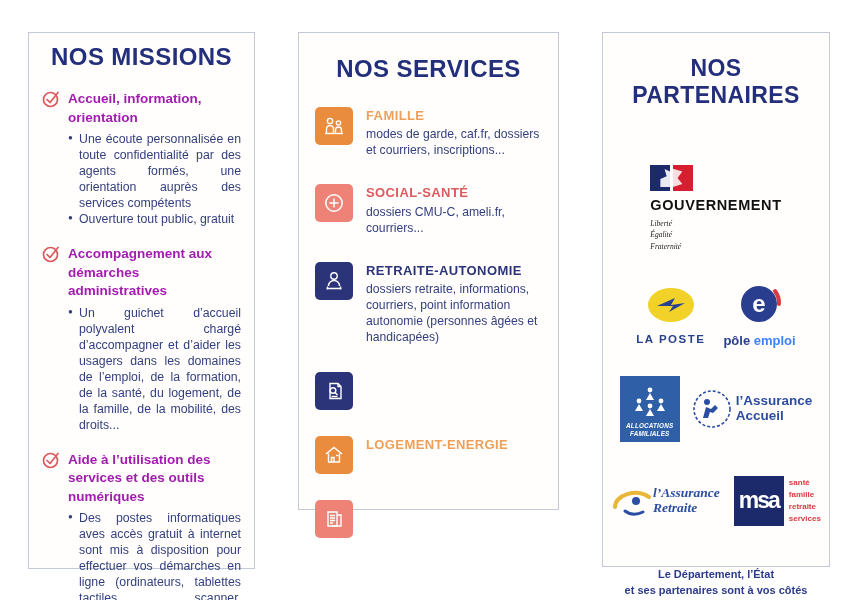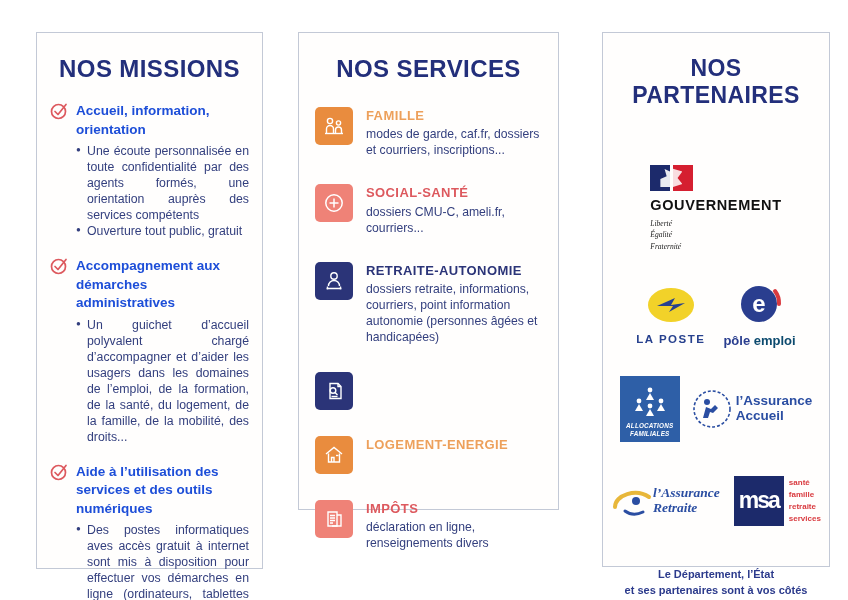--- a/index.html
+++ b/index.html
@@ -5,36 +5,36 @@
   * { margin:0; padding:0; box-sizing:border-box; }
   html,body { width:848px; height:600px; }
   body {
     font-family:"Liberation Sans", sans-serif;
     background:#ffffff; color:#333f7e; position:relative; overflow:hidden;
   }
   .panel {
     position:absolute; top:32px; background:#fffefd;
     border:1px solid #c3c9d6;
   }
-  #panel-missions { left:36px;  width:227px; height:537px; padding:12px 13px; }
+  #panel-missions { left:28px;  width:227px; height:537px; padding:0 13px; }
   #panel-services { left:298px; width:261px; height:478px; padding:12px 16px; }
   #panel-partners { left:602px; width:228px; height:535px; padding:12px 8px; text-align:center; }
 
   .panel-title {
     text-align:center; color:#232f7b; font-weight:bold;
     font-size:24px; letter-spacing:0.4px; margin:10px 0 18px;
   }
   #panel-services .panel-title { margin-bottom:24px; }
   #panel-partners .panel-title { font-size:23px; }
 
   
   .mission { margin-bottom:16px; }
   .mission-head { position:relative; padding-left:26px; margin-bottom:6px; }
   .check-icon { position:absolute; left:0; top:1px; }
-  .mission-title { color:#1d4ed8; font-weight:bold; font-size:13.5px; line-height:1.3; }
+  .mission-title { color:#a21caf; font-weight:bold; font-size:13.5px; line-height:1.3; }
   .mission ul { list-style:none; padding-left:26px; }
   .mission li {
     position:relative; padding-left:11px; color:#333f7e;
     font-size:12.3px; line-height:1.3; text-align:justify;
   }
   .mission li::before {
     content:"●"; position:absolute; left:0; top:1px; font-size:8px; color:#333f7e;
   }
 
   
@@ -74,21 +74,21 @@
   .motto { font-family:"Liberation Serif", serif; font-style:italic; color:#222;
            font-size:7.5px; line-height:1.5; margin-top:5px; }
 
   .logo-row { display:flex; justify-content:center; align-items:center; gap:18px; }
   .row-poste-pe { margin-top:30px; }
   .laposte { text-align:center; }
   .laposte-text { color:#27418e; font-weight:bold; font-size:11.5px; letter-spacing:1.5px; margin-top:3px; }
   .pole { text-align:center; }
   .pole-text { font-size:13px; font-weight:bold; margin-top:2px; }
   .pole-text .p1 { color:#2a3e8f; }
-  .pole-text .p2 { color:#0c4a6e; }
+  .pole-text .p2 { color:#3b82f6; }
 
   .row-caf-am { margin-top:28px; gap:10px; }
   .caf-box {
     width:60px; height:66px; background:#2e5fa7; color:#fff;
     display:flex; flex-direction:column; align-items:center; justify-content:flex-end;
   }
   .caf-text { font-style:italic; font-size:6.3px; line-height:1.25; font-weight:bold;
               letter-spacing:0.2px; padding-bottom:4px; text-align:center; }
   .am-block { display:flex; align-items:center; gap:2px; }
   .am-text { color:#2b4ea2; font-weight:bold; font-size:13.5px; line-height:1.1; text-align:left; }
@@ -231,24 +231,20 @@
     </div>
   </div>
 
   <div class="service">
     <div class="service-icon bg-salmon">
       <svg width="24" height="24" viewBox="0 0 24 24" fill="none" stroke="#fff" stroke-width="1.4">
           <path d="M6 5 h9 v14 h-9 z"></path>
           <path d="M15 8 h4 v11 h-9"></path>
           <path d="M8 8.5 h5 M8 11 h5 M8 13.5 h5 M8 16 h3"></path>
         </svg>
-    </div>
-    <div class="service-text">
-      <div class="service-label t-salmon">IMPÔTS</div>
-      <div class="service-desc">déclaration en ligne, renseignements divers</div>
     </div>
   </div>
 
 </div>
 
 <div class="panel" id="panel-partners">
   <div class="panel-title">NOS PARTENAIRES</div>
 
   <div class="partner-block gov-block">
     <div class="flag">

